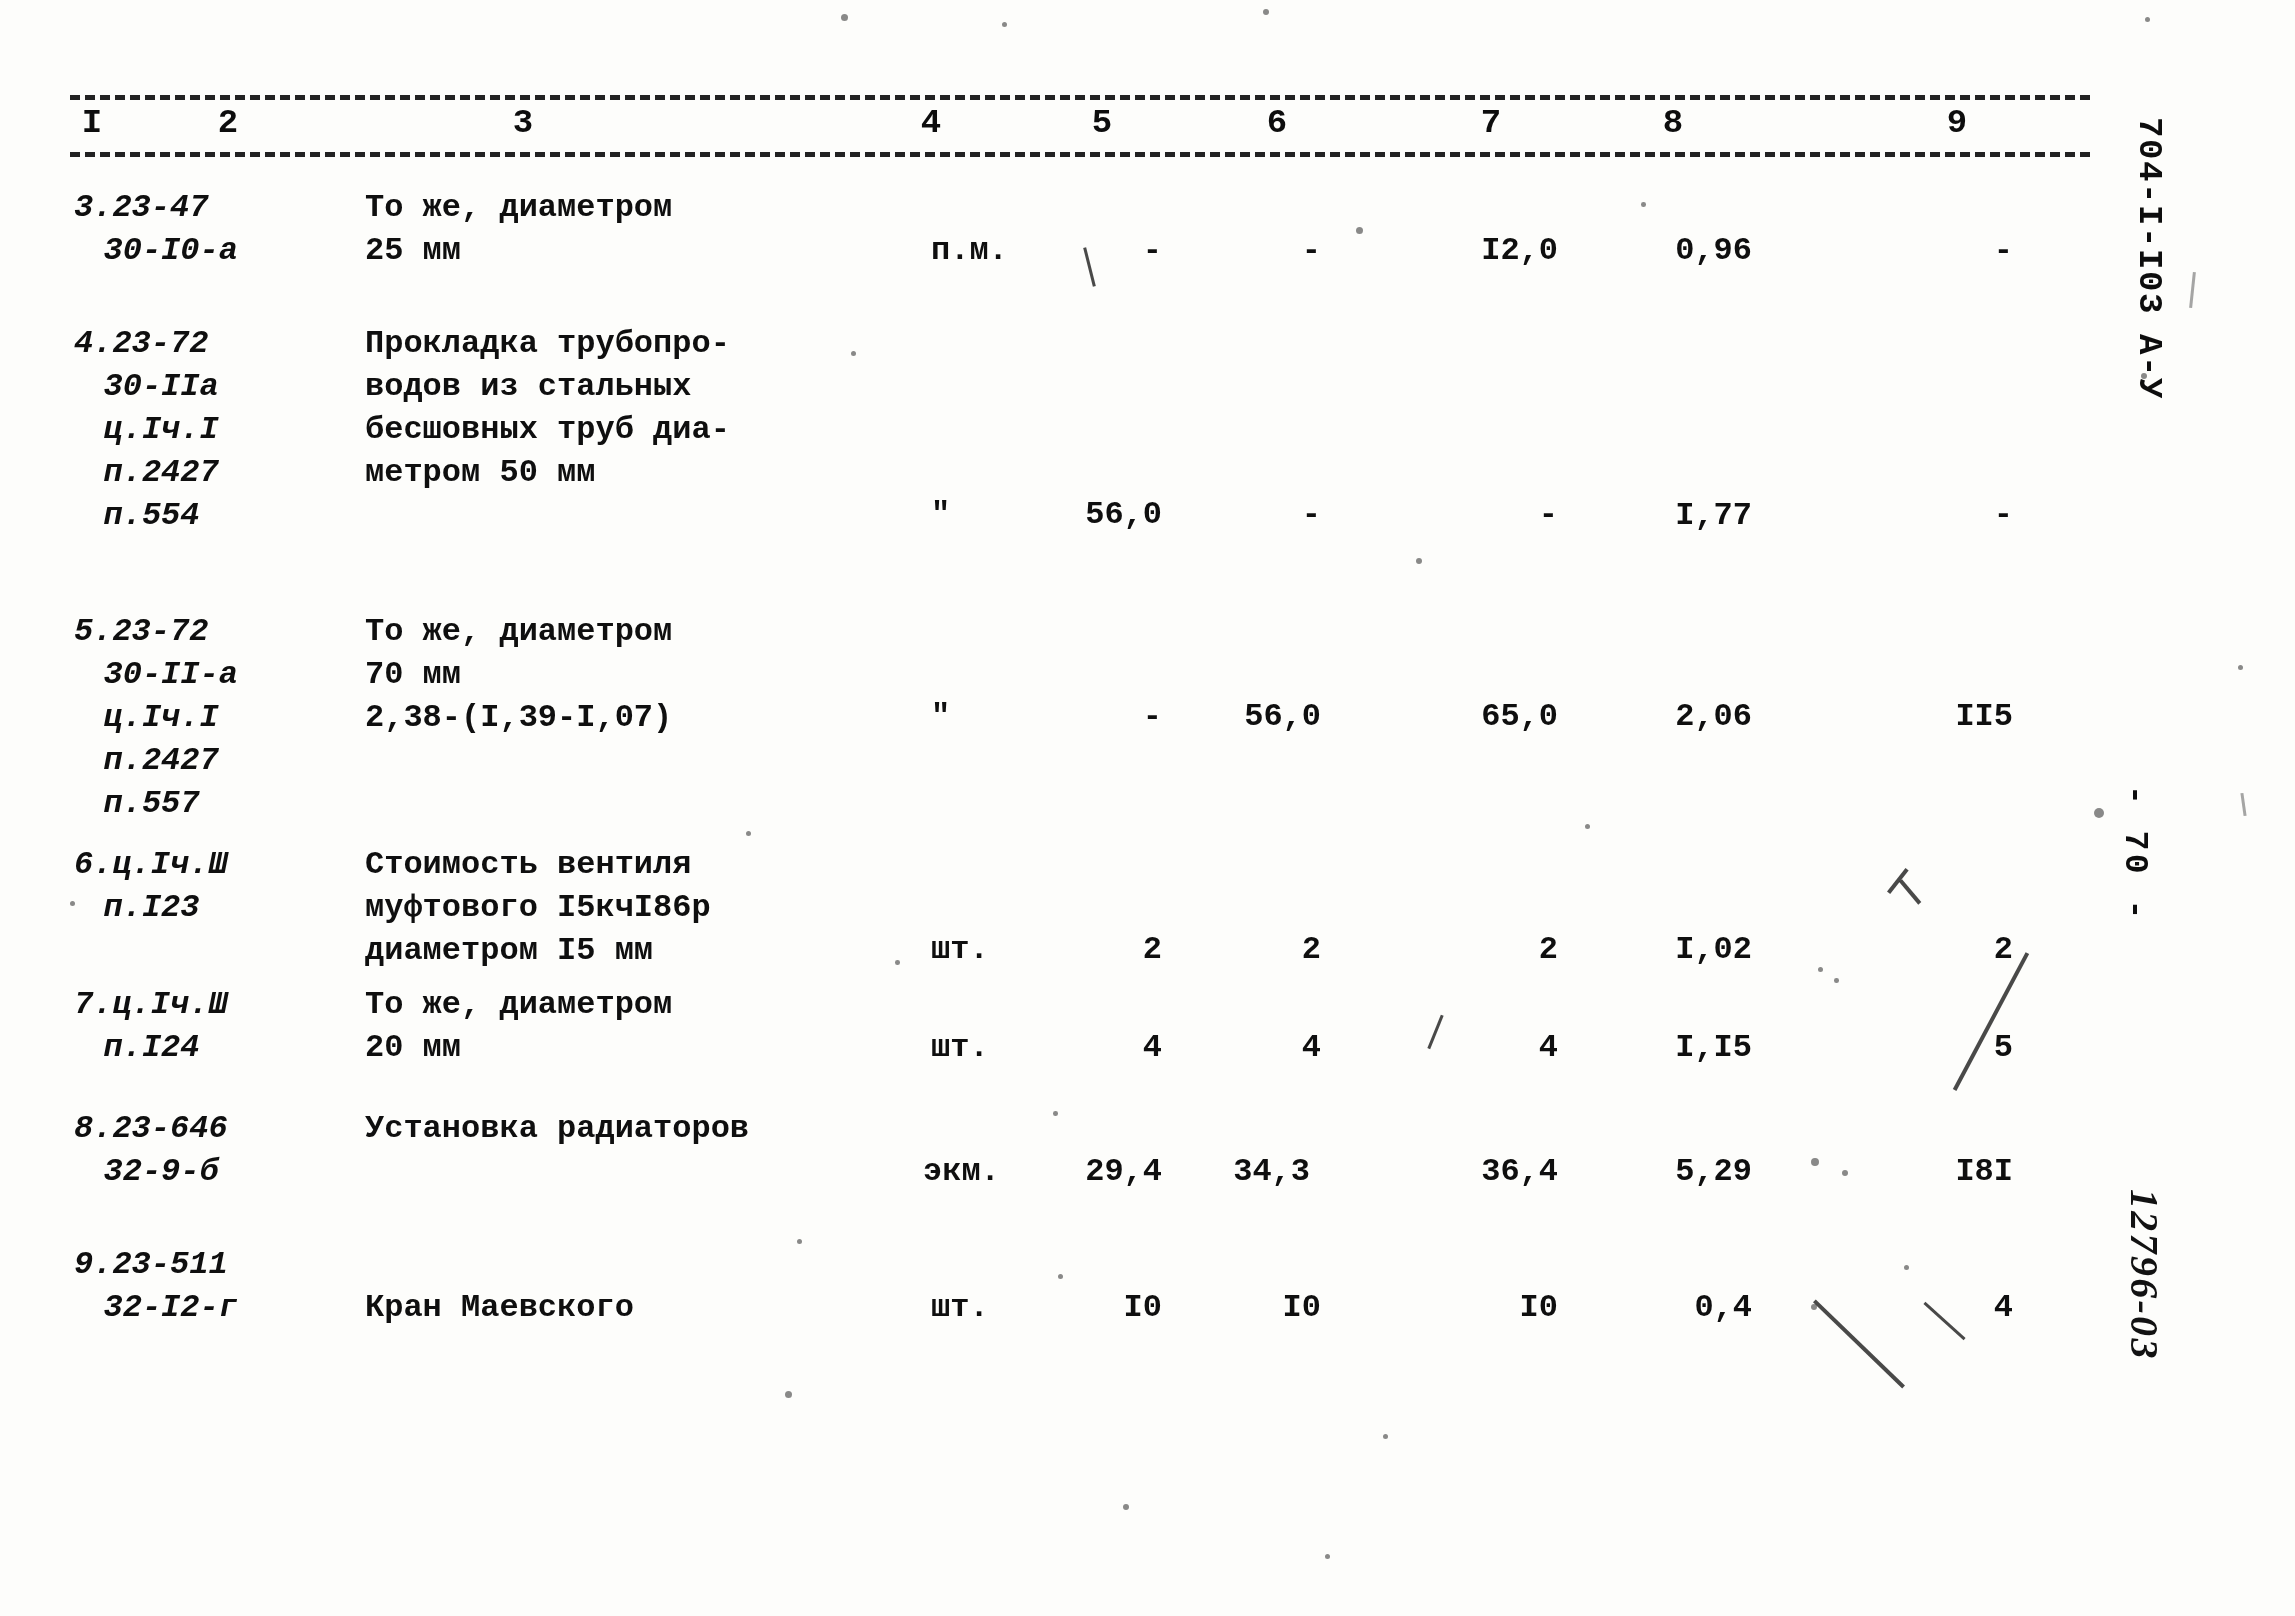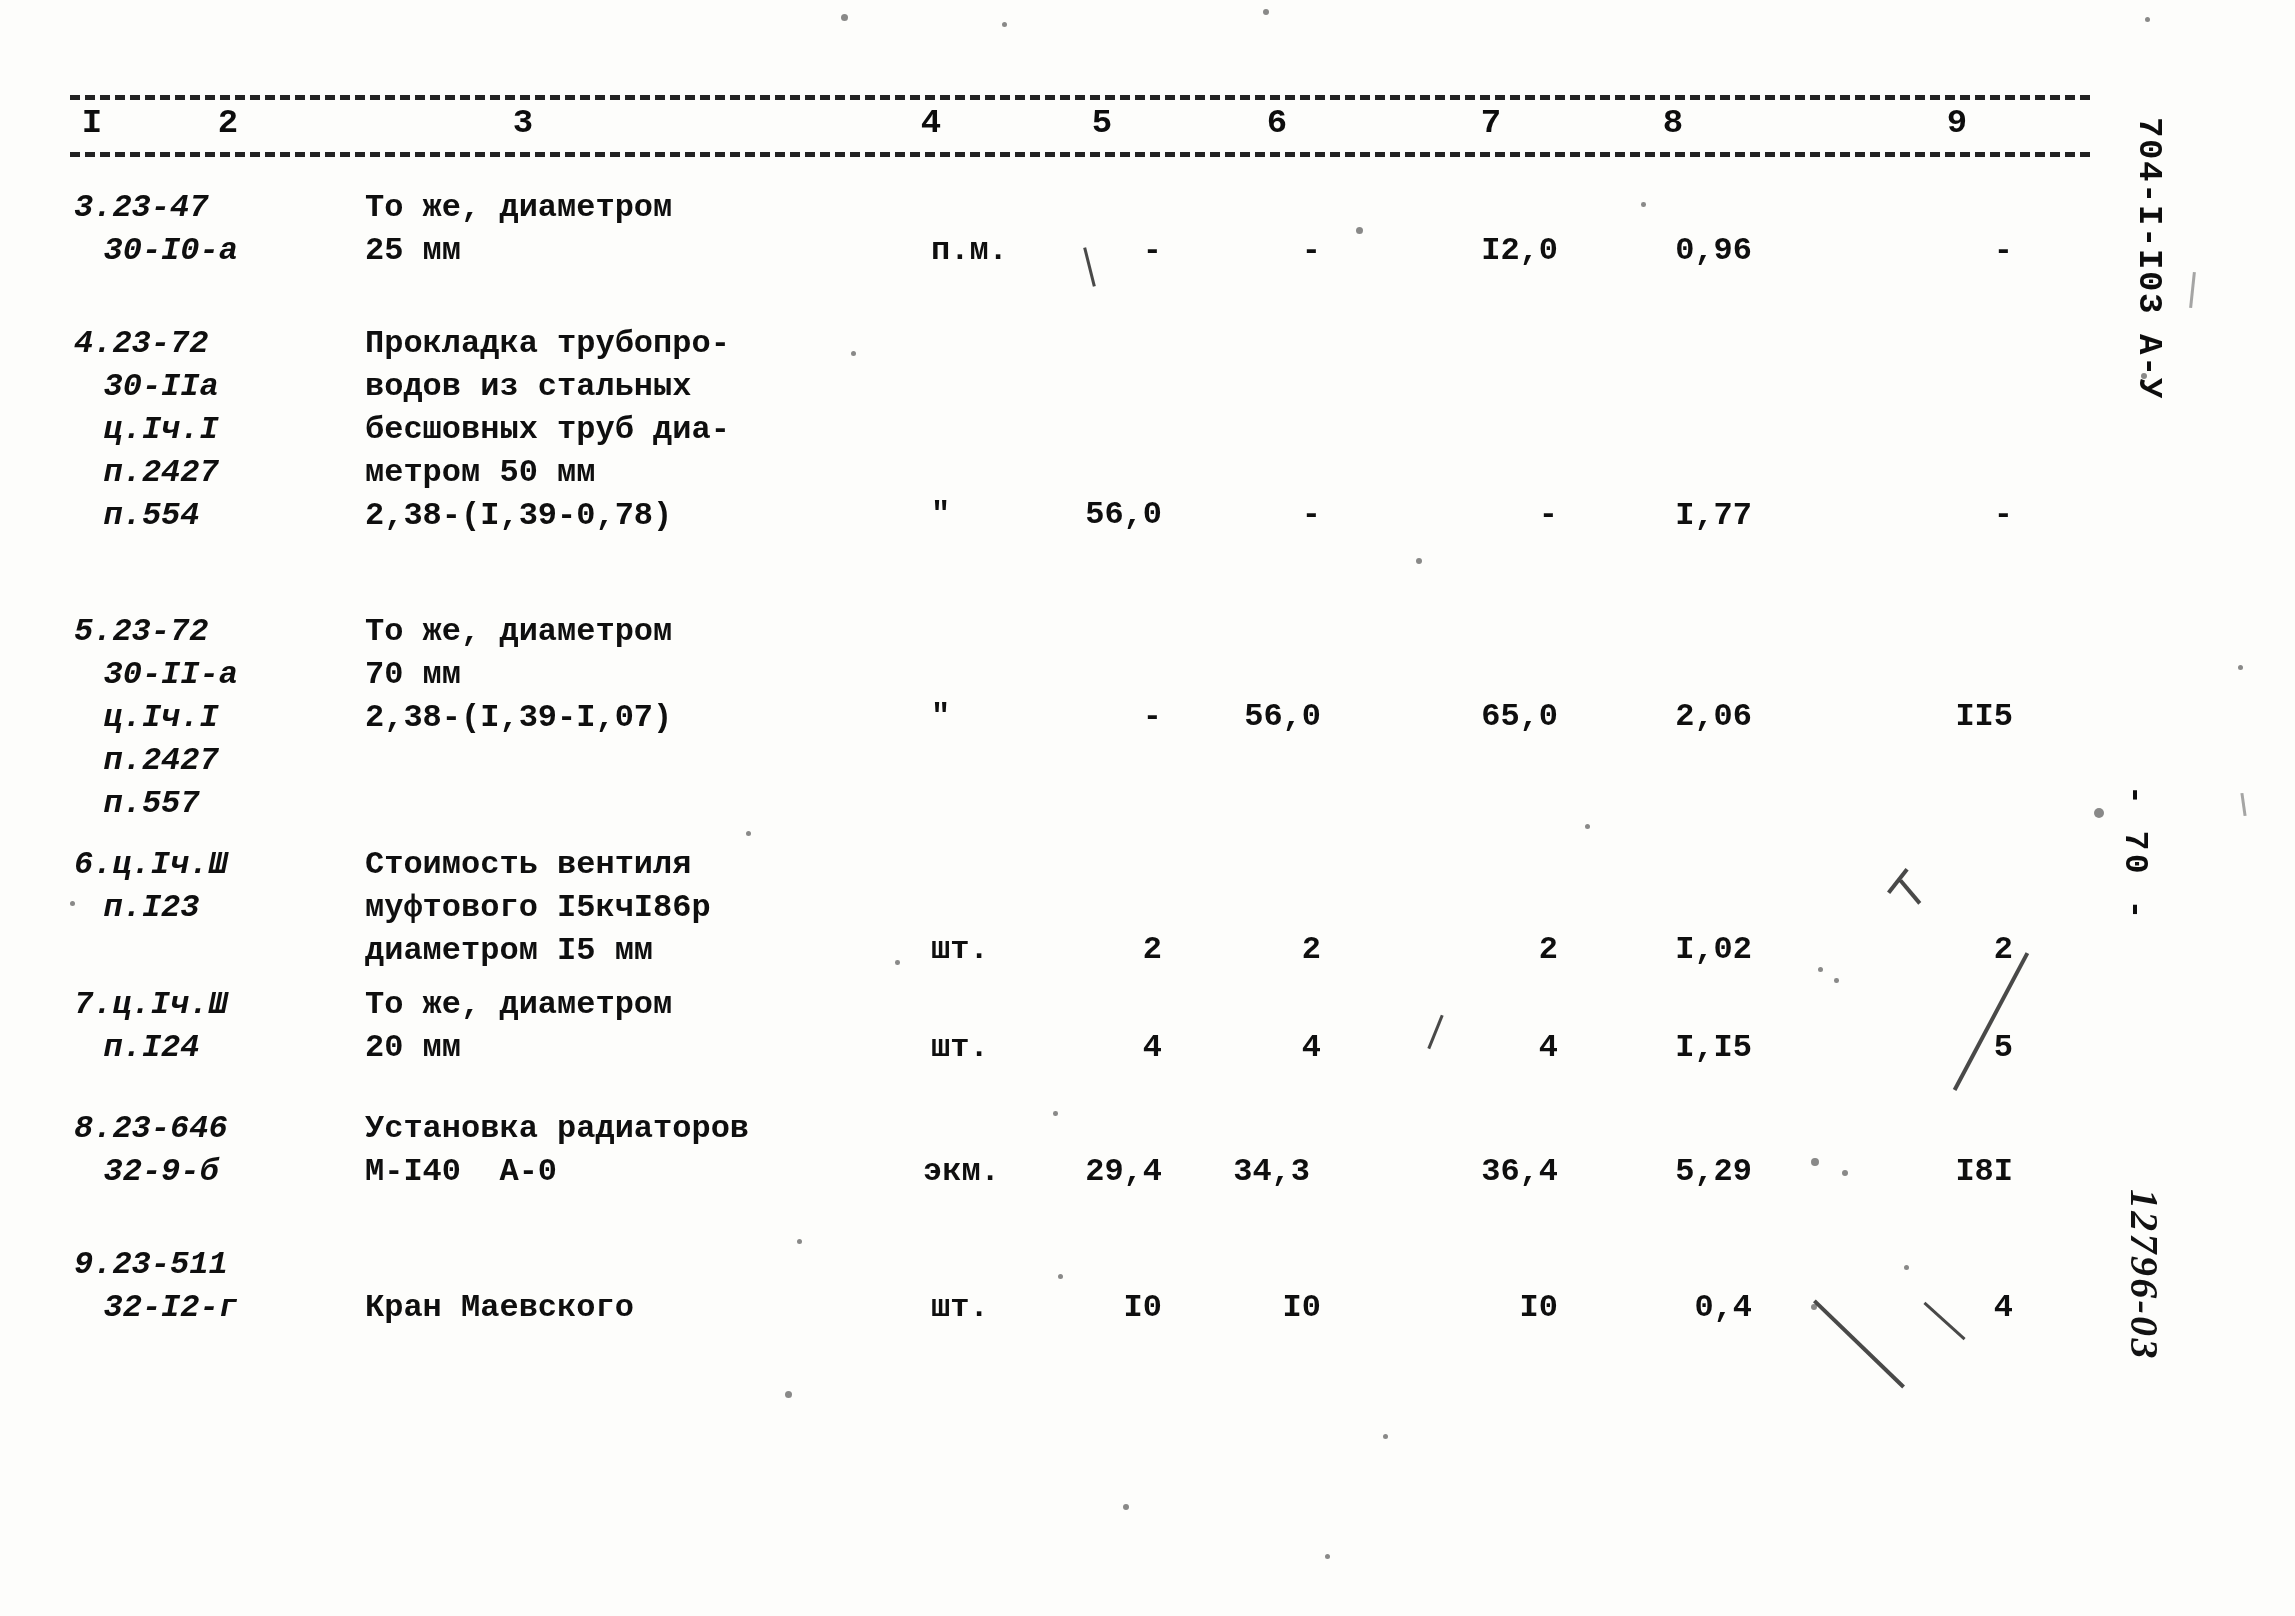--- a/index.html
+++ b/index.html
@@ -136,21 +136,21 @@
     <div class="cell c3" style="top:43px;">п.м.</div>
     <div class="cell c4" style="top:43px;">-</div>
     <div class="cell c5" style="top:43px;">-</div>
     <div class="cell c6" style="top:43px;">I2,0</div>
     <div class="cell c7" style="top:43px;">0,96</div>
     <div class="cell c8" style="top:43px;">-</div>
   </div>
 
   <div class="row" style="top:322px;">
     <div class="cell c1"><span class="sub">4.23-72</span><span class="sub indent">30-IIа</span><span class="sub indent">ц.Iч.I</span><span class="sub indent">п.2427</span><span class="sub indent">п.554</span></div>
-    <div class="cell c2"><span class="sub">Прокладка трубопро-</span><span class="sub">водов из стальных</span><span class="sub">бесшовных труб диа-</span><span class="sub">метром 50 мм</span><span class="sub">2,38-(I,39-0,78)</span></div>
+    <div class="cell c2"><span class="sub">Прокладка трубопро-</span><span class="sub">водов из стальных</span><span class="sub">бесшовных труб диа-</span><span class="sub">метром 50 мм</span></div>
     <div class="cell c3" style="top:171px;">"</div>
     <div class="cell c4" style="top:171px;">56,0</div>
     <div class="cell c5" style="top:171px;">-</div>
     <div class="cell c6" style="top:171px;">-</div>
     <div class="cell c7" style="top:172px;">I,77</div>
     <div class="cell c8" style="top:171px;">-</div>
   </div>
 
   <div class="row" style="top:610px;">
     <div class="cell c1"><span class="sub">5.23-72</span><span class="sub indent">30-II-а</span><span class="sub indent">ц.Iч.I</span><span class="sub indent">п.2427</span><span class="sub indent">п.557</span></div>
@@ -180,21 +180,21 @@
     <div class="cell c3" style="top:43px;">шт.</div>
     <div class="cell c4" style="top:43px;">4</div>
     <div class="cell c5" style="top:43px;">4</div>
     <div class="cell c6" style="top:43px;">4</div>
     <div class="cell c7" style="top:43px;">I,I5</div>
     <div class="cell c8" style="top:43px;">5</div>
   </div>
 
   <div class="row" style="top:1107px;">
     <div class="cell c1"><span class="sub">8.23-646</span><span class="sub indent">32-9-б</span></div>
-    <div class="cell c2"><span class="sub">Установка радиаторов</span><span class="sub">М-I40  А-0</span></div>
+    <div class="cell c2"><span class="sub">Установка радиаторов</span></div>
     <div class="cell c3" style="top:43px;left:886px;">экм.</div>
     <div class="cell c4" style="top:43px;">29,4</div>
     <div class="cell c5" style="top:43px;left:1201px;">34,3</div>
     <div class="cell c6" style="top:43px;">36,4</div>
     <div class="cell c7" style="top:43px;">5,29</div>
     <div class="cell c8" style="top:43px;">I8I</div>
   </div>
 
   <div class="row" style="top:1243px;">
     <div class="cell c1"><span class="sub">9.23-511</span><span class="sub indent">32-I2-г</span></div>

